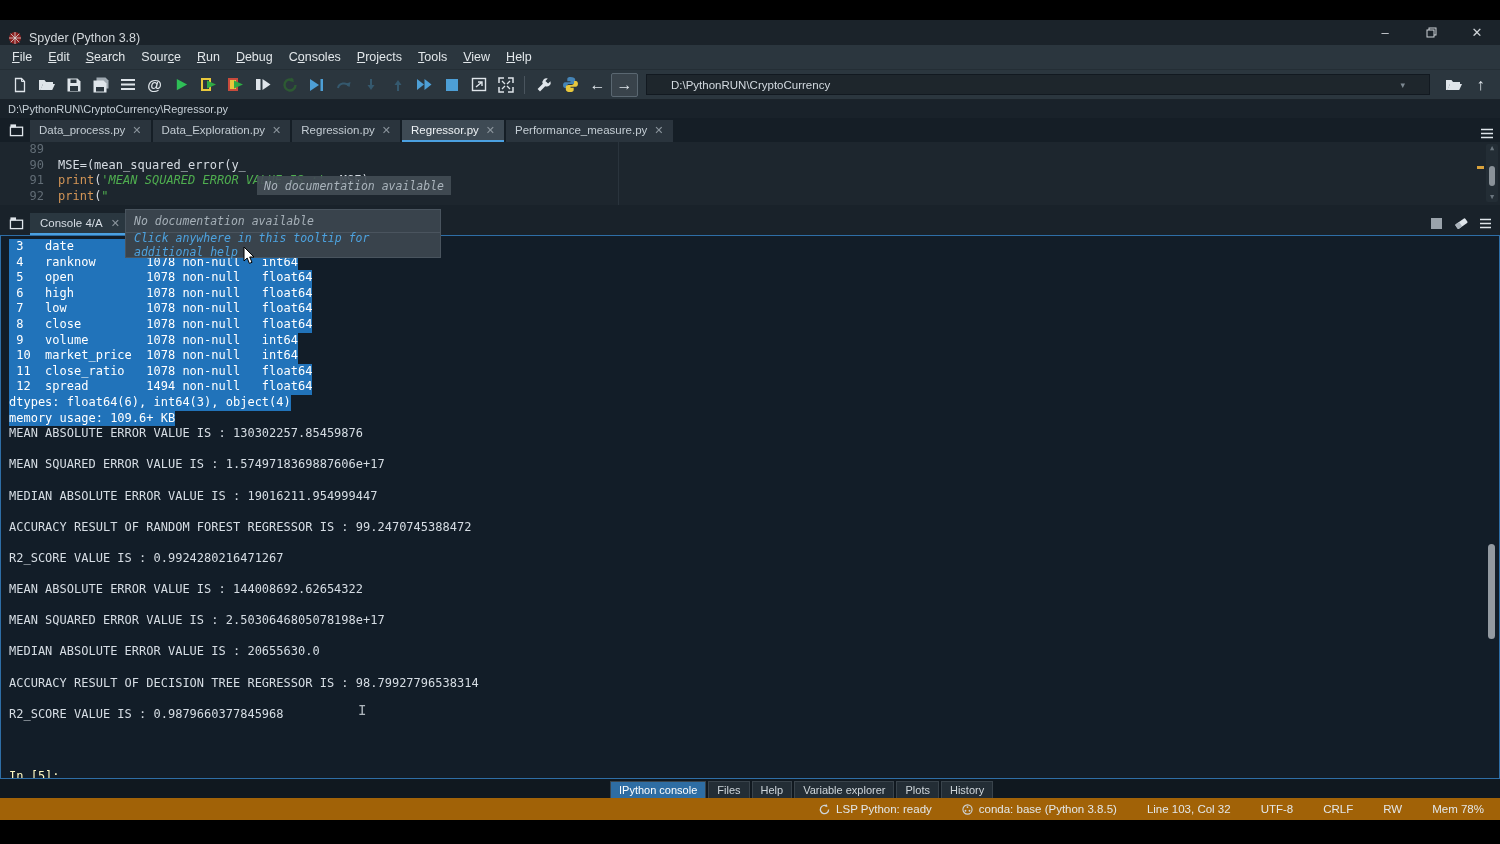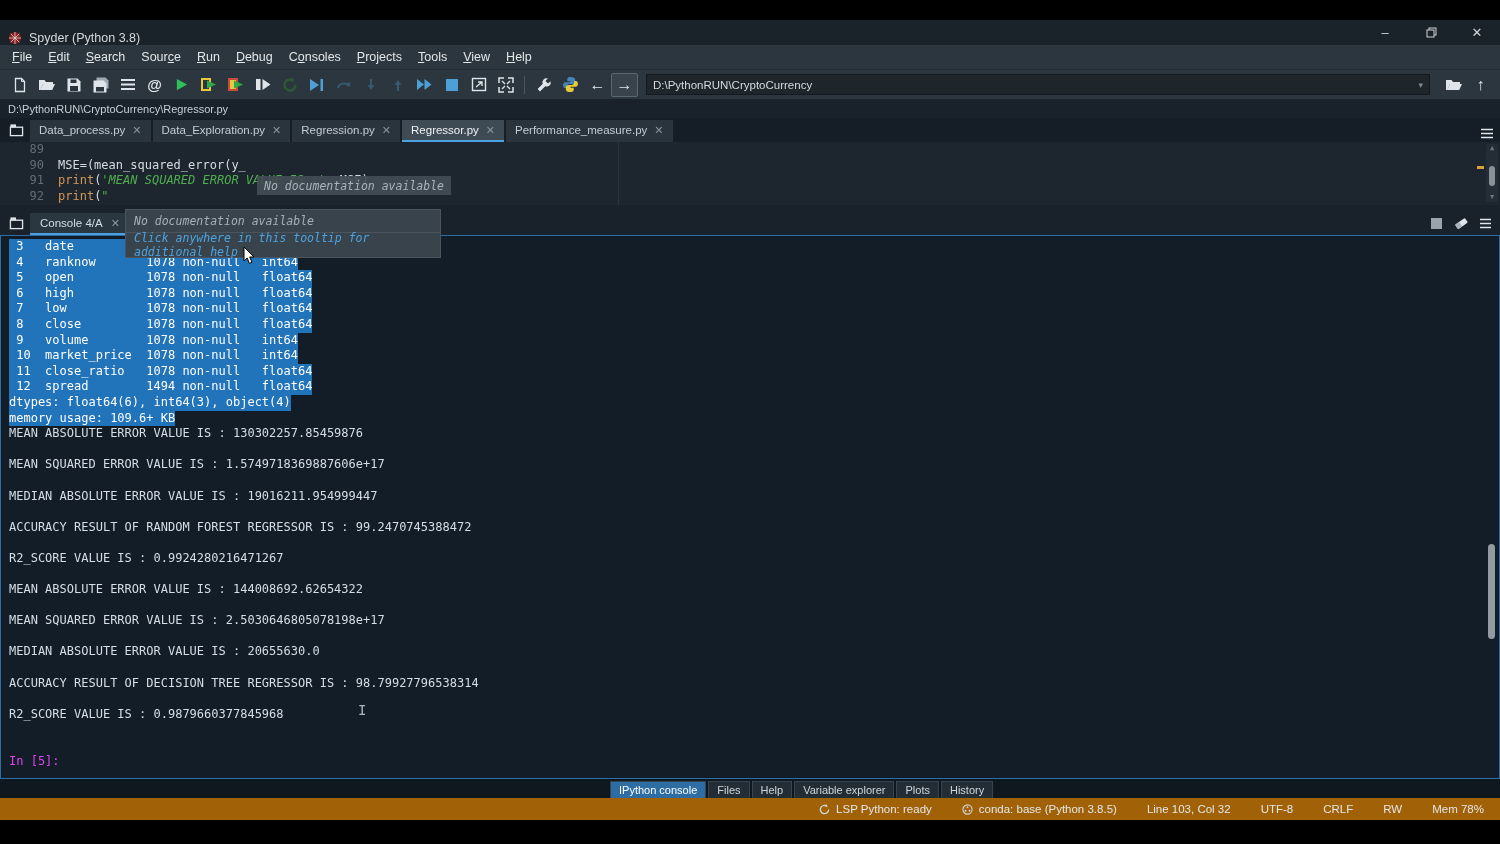--- a/index.html
+++ b/index.html
@@ -30,21 +30,21 @@
   .toolbar { height:30px; background:#2b363e; display:flex; align-items:center;
              padding:0 6px; flex:0 0 auto; border-bottom:1px solid #1b232a; }
   .tb-group { display:flex; align-items:center; }
   .tb-btn { width:27px; height:24px; display:flex; align-items:center;
             justify-content:center; font-size:14px; color:#dfe5ea; }
   .tb-btn.boxed { background:#39434b; border:1px solid #5a6771; border-radius:2px; }
   .tb-btn .glyph-white { color:#dfe5ea; font-weight:bold; }
   .tb-sep { width:1px; height:18px; background:#4a555e; margin:0 5px; }
   .path-field { flex:1 1 auto; height:21px; margin:0 10px 0 8px; background:#1e262c;
                 border:1px solid #121920; display:flex; align-items:center;
-                color:#d3dae0; font-size:11.5px; padding:0 6px; }
+                color:#d3dae0; font-size:11.5px; padding:0 24px; }
   .path-field .dd { margin-left:auto; color:#7d8892; font-size:9px; }
 
   
   .breadcrumb { height:18px; background:#19222a; color:#c6cfd6; font-size:11px;
                 display:flex; align-items:center; padding-left:8px; flex:0 0 auto; }
 
   
   .tabbar { height:24px; background:#151e26; display:flex; align-items:flex-end;
             flex:0 0 auto; }
   .browse-btn { width:24px; height:22px; display:flex; align-items:center;
@@ -100,21 +100,21 @@
   .ctab .x { color:#8b959d; font-size:11px; }
   .chdr-right { margin-left:auto; display:flex; align-items:center; gap:10px;
                 margin-right:8px; margin-bottom:5px; }
 
   
   .console { flex:1 1 auto; background:#121d28; border:1px solid #2e6ea6;
              position:relative; overflow:hidden; padding:3px 0 0 8px;
              font-family:"DejaVu Sans Mono", monospace; font-size:12px; }
   .cline { height:15.6px; line-height:15.6px; white-space:pre; color:#d6dde4; }
   .cline .sel { background:#2173ba; color:#fff; display:inline-block; height:100%; }
-  .cline.prompt { color:#d946ef; }
+  .cline.prompt { color:#fef9c3;margin-top:15px; }
   .cscroll-thumb { position:absolute; right:4px; top:308px; width:7px; height:95px;
                    background:#939aa1; border-radius:4px; }
 
   
   .bottom-tabbar { height:19px; background:#10181f; display:flex;
                    align-items:flex-end; padding-left:610px; flex:0 0 auto; }
   .btab { height:17px; display:flex; align-items:center; padding:0 8px;
           background:#232d35; color:#cfd6db; font-size:11px; margin-right:2px;
           border:1px solid #39434b; border-bottom:none; }
   .btab.active { background:#2e6da3; color:#fff; }

